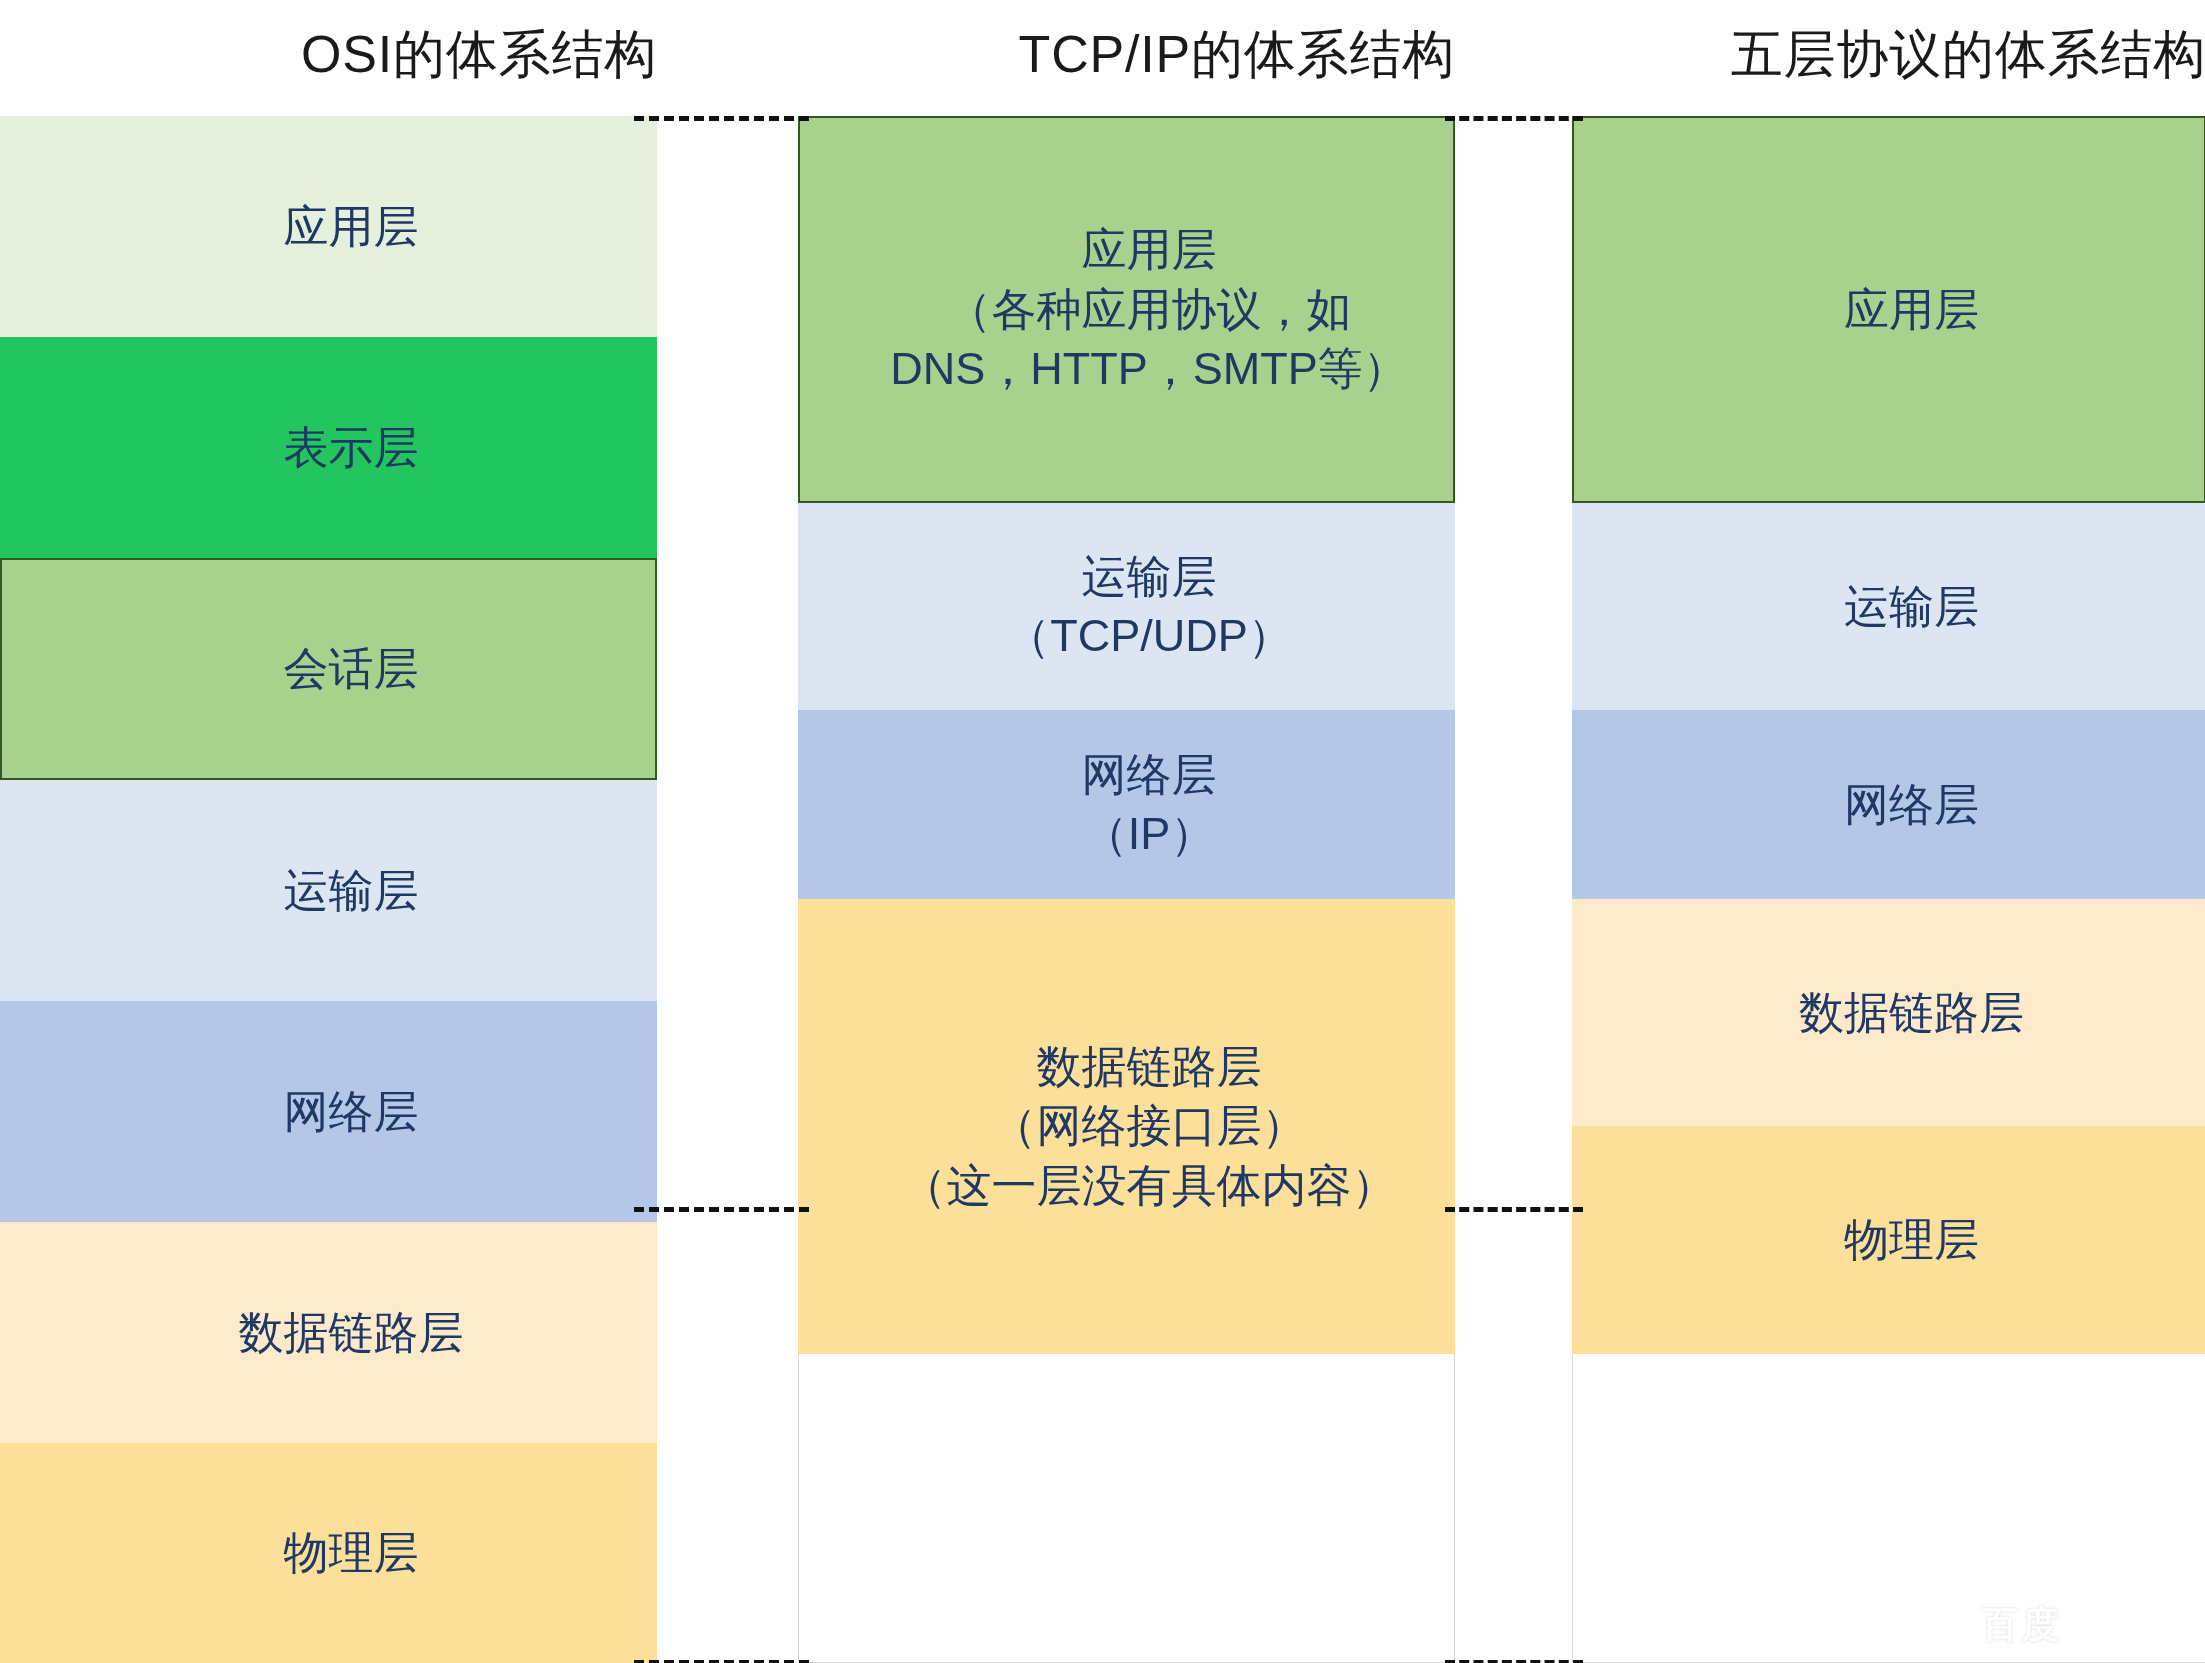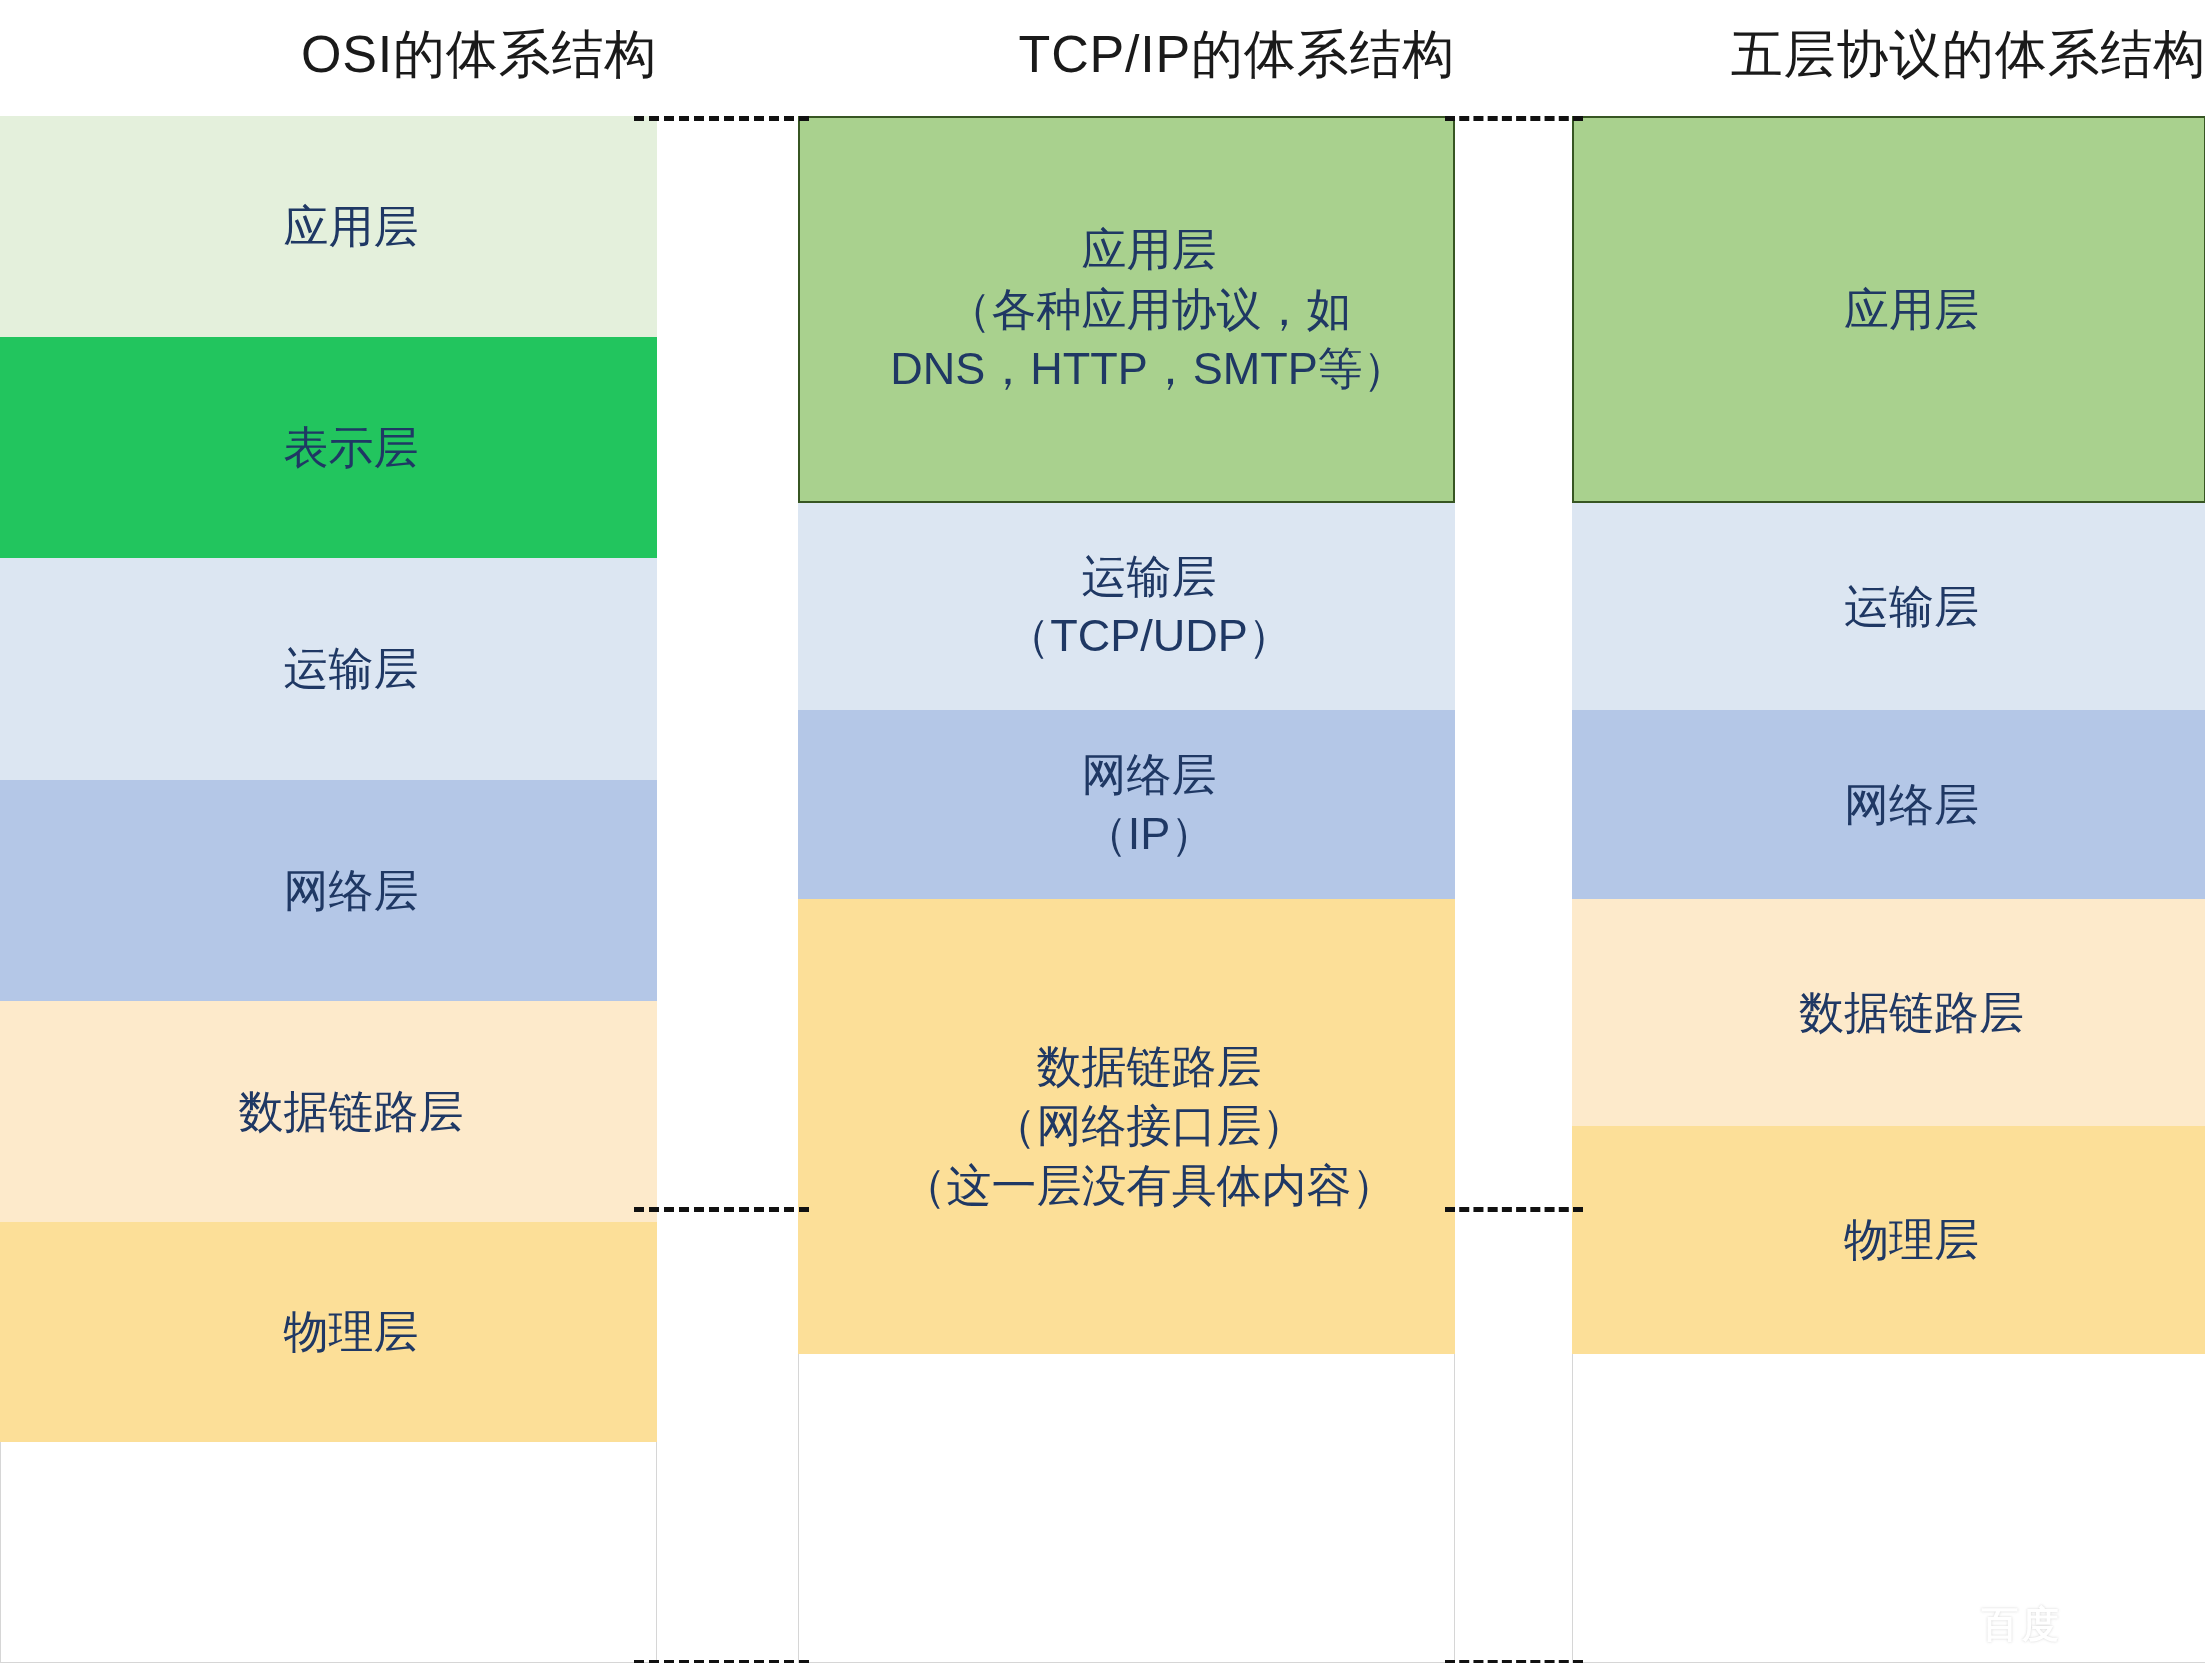--- a/index.html
+++ b/index.html
@@ -149,20 +149,23 @@
     <div class="col-outline"></div>
 
     <div class="layer fill-green-1" style="height:14.3%">
       <span class="layer-label">应用层</span>
     </div>
 
     <div class="layer fill-green-2" style="height:14.3%">
       <span class="layer-label">表示层</span>
     </div>
 
+    <div class="layer fill-green-3 outlined" style="height:14.3%">
+      <span class="layer-label">会话层</span>
+    </div>
 
     <div class="layer fill-blue-1" style="height:14.3%">
       <span class="layer-label">运输层</span>
     </div>
 
     <div class="layer fill-blue-2" style="height:14.3%">
       <span class="layer-label">网络层</span>
     </div>
 
     <div class="layer fill-amber-1" style="height:14.3%">

